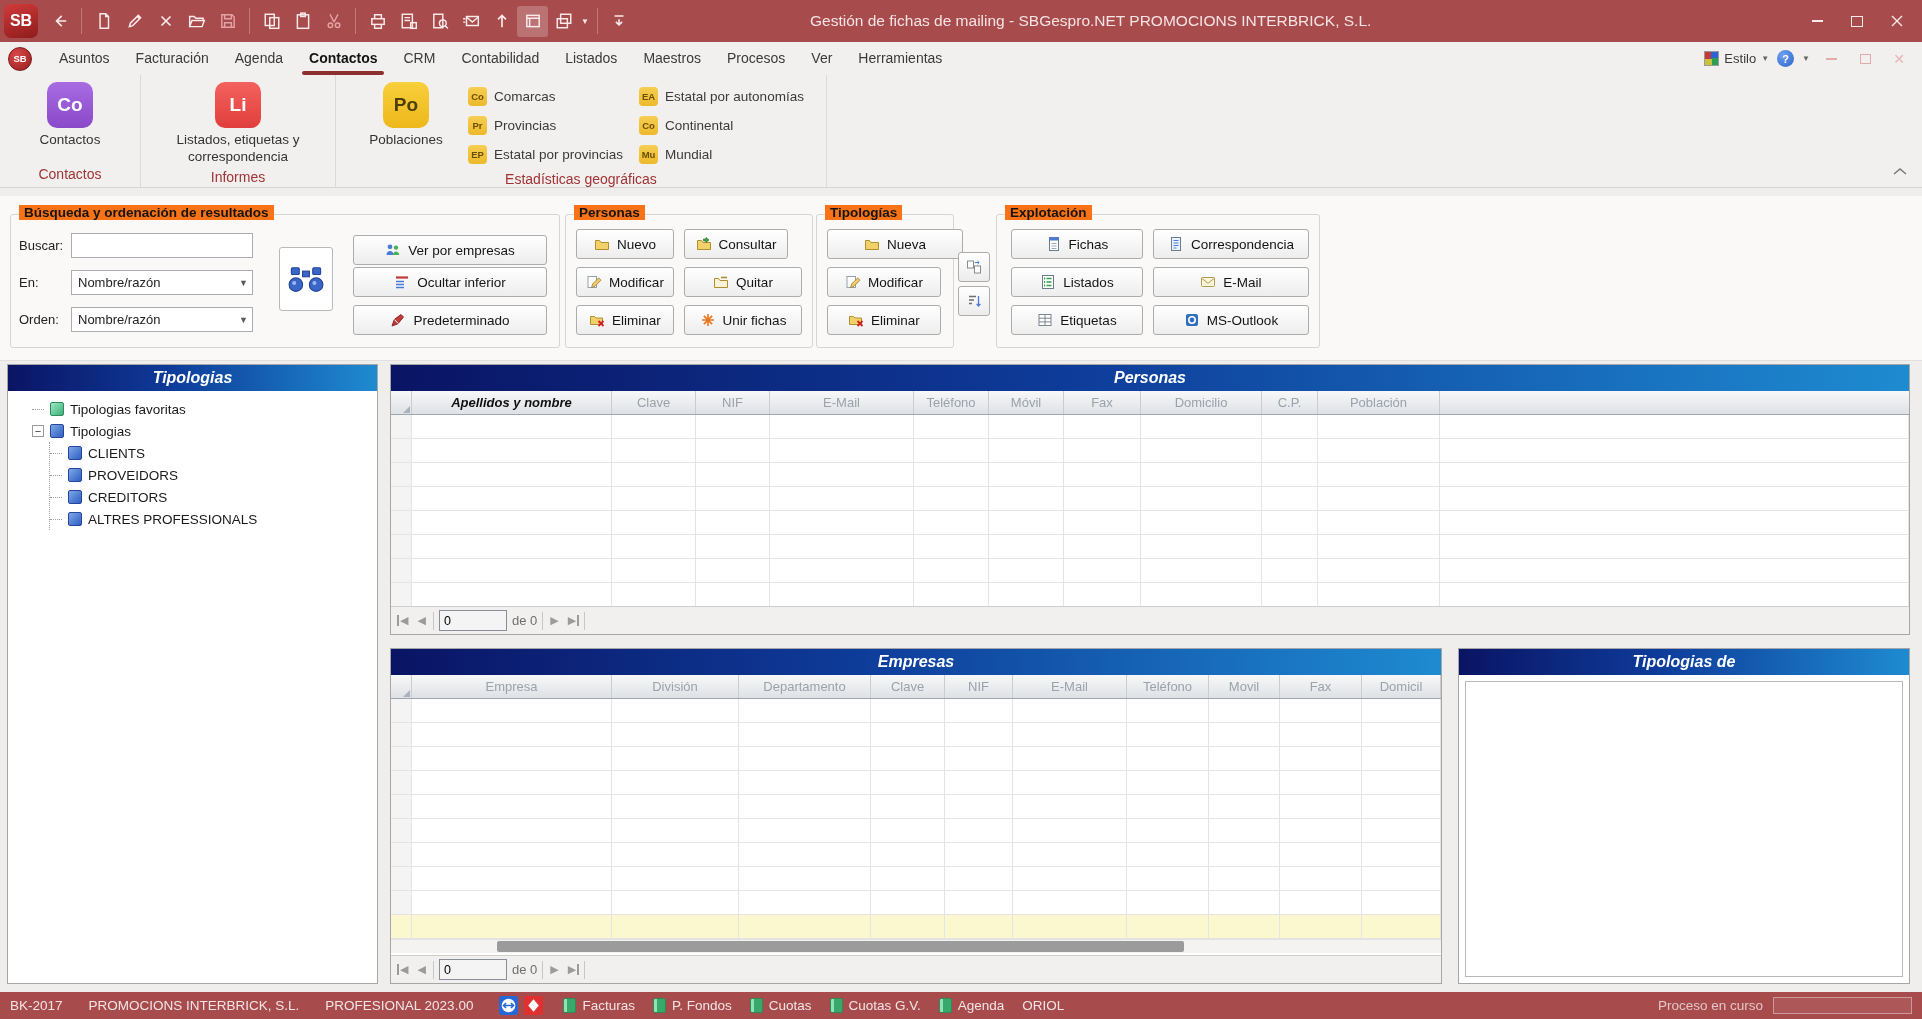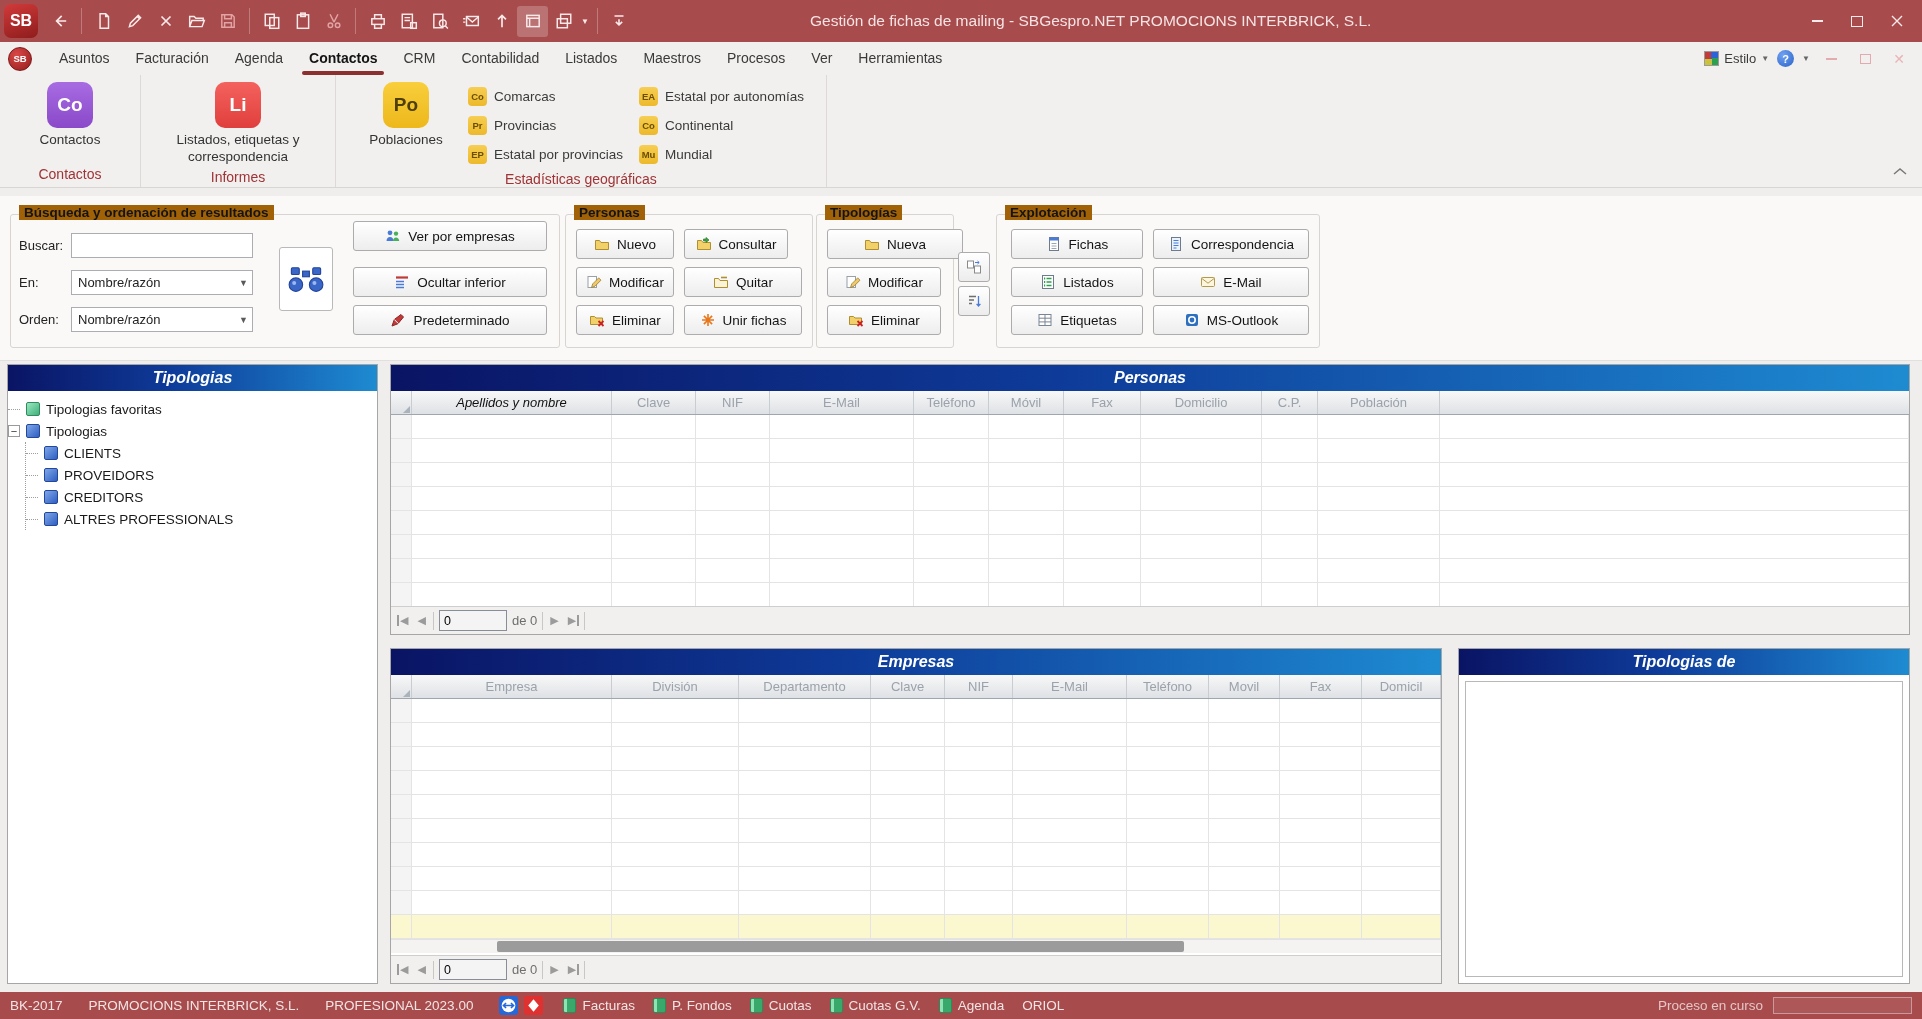--- a/index.html
+++ b/index.html
@@ -57,42 +57,42 @@
   .badge{width:19px;height:19px;border-radius:4px;display:flex;align-items:center;justify-content:center;
          font-size:9.5px;font-weight:bold;color:#fff;}
   .badge.or1{background:linear-gradient(180deg,#F59045,#EC6A2C);}
   .badge.or2{background:linear-gradient(180deg,#F07E38,#E65426);}
   .badge.or3{background:linear-gradient(180deg,#EE6A3C,#DE4428);}
   .badge.yl{background:linear-gradient(180deg,#F6CE52,#EDB92B);color:#6B4E00;}
   .ribbon-collapse{position:absolute;right:14px;bottom:8px;color:#777;}
   
   .searchbar{position:absolute;left:0;top:196px;right:0;height:164px;background:#FAF9F8;border-bottom:1px solid #E2E0DE;}
   .grp{position:absolute;border:1px solid #D8D5D1;border-radius:3px;}
-  .grp-title{position:absolute;top:-10px;left:8px;background:#a16207;padding:0 5px;font-weight:bold;font-size:13.5px;color:#141414;white-space:nowrap;}
+  .grp-title{position:absolute;top:-10px;left:8px;background:#f97316;padding:0 5px;font-weight:bold;font-size:13.5px;color:#141414;white-space:nowrap;}
   .fld-label{position:absolute;font-size:13px;color:#222;}
   .txt{position:absolute;height:25px;border:1px solid #ABADB3;background:#fff;font-size:13px;padding:0 5px;box-sizing:border-box;
        font-family:"Liberation Sans",sans-serif;}
   .selbox{position:absolute;height:25px;border:1px solid #ABADB3;background:#fff;display:flex;align-items:center;box-sizing:border-box;
           padding-left:6px;font-size:13px;}
   .selbox .sel-caret{margin-left:auto;width:17px;text-align:center;color:#5A5A5A;font-size:9px;}
   .btn{position:absolute;height:30px;background:linear-gradient(180deg,#FFFFFF,#EDEDED);border:1px solid #ACACAC;border-radius:3px;
        display:flex;align-items:center;justify-content:center;gap:7px;font-size:13.5px;color:#141414;box-sizing:border-box;cursor:default;}
   .btn svg{flex:0 0 auto;}
   .btn-sq{position:absolute;width:30px;height:28px;background:linear-gradient(180deg,#FFF,#ECECEC);border:1px solid #ACACAC;border-radius:3px;
           display:flex;align-items:center;justify-content:center;}
   .bino-btn{position:absolute;left:268px;top:32px;width:52px;height:62px;background:#fff;border:1px solid #B9B9B9;border-radius:3px;
           display:flex;align-items:center;justify-content:center;}
   
   .panel{position:absolute;background:#fff;border:1px solid #A6A6A6;box-sizing:border-box;}
   .panel-hdr{height:26px;background:linear-gradient(90deg,#0A1464 0%,#0E3C9A 45%,#1E8BD1 100%);
              color:#fff;font-weight:bold;font-style:italic;font-size:16px;display:flex;align-items:center;justify-content:center;}
   .thead{display:grid;grid-template-columns:var(--cols);background:linear-gradient(180deg,#F8F8F8,#DEE1E5);border-bottom:1px solid #9FA6AE;height:23px;}
   .th{display:flex;align-items:center;justify-content:center;font-size:13px;color:#9BA2AB;border-right:1px solid #C9CDD2;
       overflow:hidden;white-space:nowrap;box-sizing:border-box;}
-  .th.sorted{color:#111;font-weight:normal;font-style:italic;}
+  .th.sorted{color:#111;font-weight:bold;font-style:italic;}
   .th.sel{position:relative;}
   .th.sel::after{content:"";position:absolute;right:1px;bottom:1px;border-left:7px solid transparent;border-bottom:7px solid #AAB2BB;}
   .rows{background:#fff;}
   .trow{display:grid;grid-template-columns:var(--cols);height:23px;border-bottom:1px solid #E4E4E4;}
   .trow i{display:block;border-right:1px solid #E4E4E4;}
   .trow i:first-child{background:#F4F4F4;}
   .trow.yellow i{background:#FBF8CF;}
   .pgrid{--cols:21px 200px 84px 74px 144px 75px 75px 77px 121px 56px 122px 1fr;}
   .egrid{--cols:21px 200px 127px 132px 74px 68px 114px 82px 71px 82px 1fr;}
   .pager{position:absolute;left:0;right:0;bottom:0;height:27px;background:#F1F0EF;border-top:1px solid #D0CECC;
@@ -100,21 +100,21 @@
   .pg-arrow{color:#9B9B9B;font-size:11px;line-height:1;padding:0 2px;}
   .pg-bar-l{border-left:2px solid #9B9B9B;padding-left:1px;}
   .pg-bar-r{border-right:2px solid #9B9B9B;padding-right:1px;}
   .pg-box{width:58px;height:19px;border:1px solid #888E98;background:#F4F4F4;font-size:12.5px;padding:0 4px;
           font-family:"Liberation Sans",sans-serif;box-sizing:content-box;}
   .pg-label{color:#6E6E6E;font-size:13px;}
   .pg-sep{width:1px;height:18px;background:#C9C7C5;}
   .hscroll{position:relative;height:13px;background:#F4F3F2;border-top:1px solid #E2E2E2;}
   .hthumb{position:absolute;left:106px;width:687px;top:1px;bottom:1px;background:#9B9B9B;border-radius:2px;}
   
-  .tree{padding:7px 4px 0 0;font-size:13.5px;color:#1A1A1A;}
+  .tree{padding:7px 4px 0 24px;font-size:13.5px;color:#1A1A1A;}
   .titem{display:flex;align-items:center;gap:6px;height:22px;white-space:nowrap;}
   .t-elbow{width:12px;border-bottom:1px dotted #9E9E9E;}
   .expander{width:12px;height:12px;border:1px solid #9A9A9A;background:#fff;display:flex;align-items:center;justify-content:center;
             font-size:11px;line-height:10px;color:#333;box-sizing:border-box;}
   .expander::before{content:"\2212";margin-top:-1px;}
   .sq{width:12px;height:12px;border-radius:2px;flex:0 0 auto;}
   .sq.blue{background:linear-gradient(135deg,#7FA7E8,#2E5FC2);border:1px solid #24479A;}
   .sq.green{background:linear-gradient(135deg,#9BE8C0,#3FAF7A);border:1px solid #2F8A5E;}
   .t-kids{margin-left:17px;border-left:1px dotted #9E9E9E;}
   .t-kids .titem{padding-left:0;}
@@ -363,21 +363,21 @@
               <rect x="3" y="3" width="7" height="6" rx="1"></rect>
               <rect x="22" y="3" width="7" height="6" rx="1"></rect>
               <rect x="13" y="6" width="6" height="5"></rect>
               <circle cx="7" cy="18" r="6"></circle>
               <circle cx="25" cy="18" r="6"></circle>
             </g>
             <circle cx="5.5" cy="16.5" r="1.8" fill="#9DB8EE"></circle>
             <circle cx="23.5" cy="16.5" r="1.8" fill="#9DB8EE"></circle>
           </svg>
       </div>
-      <div class="btn" style="left:342px;top:6px;width:194px;">
+      <div class="btn" style="left:342px;top:20px;width:194px;">
         <svg width="16" height="16" viewBox="0 0 16 16">
             <circle cx="5" cy="4.8" r="2.4" fill="#4A7BD8"></circle>
             <path d="M1.5 13c0-2.6 1.6-4.1 3.5-4.1S8.5 10.4 8.5 13z" fill="#4A7BD8"></path>
             <circle cx="11" cy="5.6" r="2.2" fill="#48B05C"></circle>
             <path d="M7.9 13c.2-2.3 1.5-3.6 3.1-3.6 1.7 0 3 1.3 3.2 3.6z" fill="#48B05C"></path>
           </svg>
         <span>Ver por empresas</span>
       </div>
       <div class="btn" style="left:342px;top:52px;width:194px;">
         <svg width="16" height="16" viewBox="0 0 16 16" fill="none">

